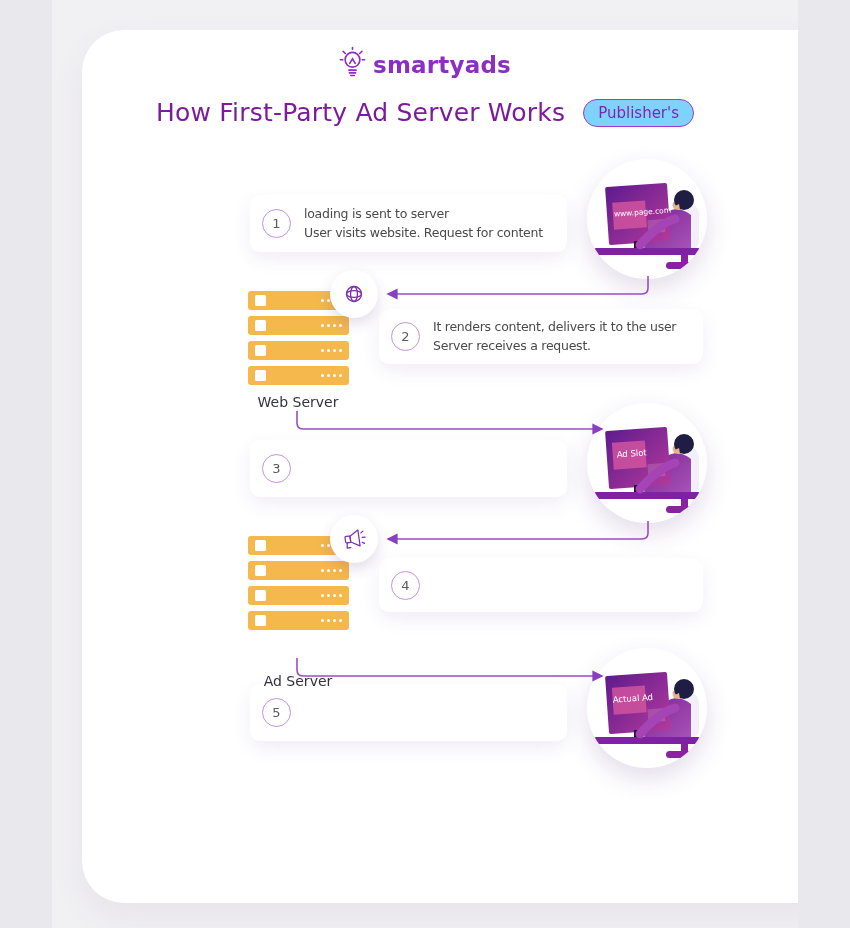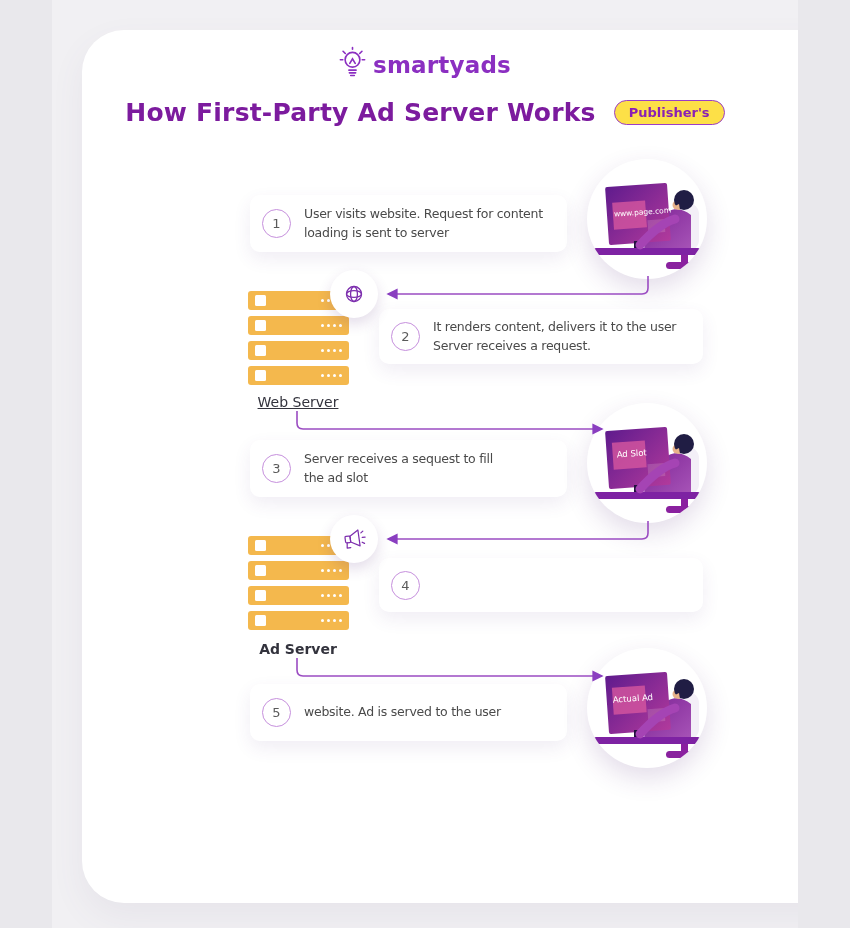--- a/index.html
+++ b/index.html
@@ -7,23 +7,23 @@
   .stage{position:relative;width:746px;height:928px;background:#f1f0f3;overflow:hidden;margin:0 auto;}
   .sheet{position:absolute;left:30px;top:30px;width:790px;height:873px;background:#fff;border-radius:42px;
          box-shadow:0 14px 34px rgba(100,80,130,.07);z-index:1;}
 
   
   .logo-row{position:absolute;top:46px;left:0;right:0;display:flex;justify-content:center;align-items:center;gap:7px;z-index:2;}
   .logo-text{font-size:23px;font-weight:600;color:#8b2fc1;letter-spacing:.2px;}
 
   
   .title-row{position:absolute;top:98px;left:0;right:0;display:flex;justify-content:center;align-items:center;gap:18px;z-index:2;}
-  .page-title{font-size:25px;font-weight:700;color:#7c1b9e;letter-spacing:.2px;}
-  .badge{border:1.6px solid #9b3ec6;color:#8a1fb5;font-size:13px;font-weight:700;padding:4px 14px;
-         border-radius:16px;background:#fde047;}
+  .page-title{font-size:25px;font-weight:400;color:#7c1b9e;letter-spacing:.2px;}
+  .badge{border:1.6px solid #9b3ec6;color:#8a1fb5;font-size:15px;font-weight:400;padding:4px 14px;
+         border-radius:16px;background:#7dd3fc;}
 
   
   .card{position:absolute;background:#fff;border-radius:10px;box-shadow:0 7px 18px rgba(90,60,130,.09);
         display:flex;align-items:center;gap:13px;padding-left:12px;box-sizing:border-box;z-index:2;}
   .card1{left:198px;top:195px;width:317px;height:57px;}
   .card2{left:327px;top:309px;width:324px;height:55px;}
   .card3{left:198px;top:440px;width:317px;height:57px;}
   .card4{left:327px;top:558px;width:324px;height:54px;}
   .card5{left:198px;top:684px;width:317px;height:57px;}
   .num{width:27px;height:27px;border:1.5px solid #c690dd;border-radius:50%;display:flex;align-items:center;
@@ -34,22 +34,22 @@
   
   .server{position:absolute;width:101px;z-index:3;}
   .server-web{left:196px;top:291px;}
   .server-ad{left:196px;top:536px;}
   .bar{width:101px;height:19px;border-radius:3px;background:#f4b84d;margin-bottom:6px;
        display:flex;align-items:center;justify-content:space-between;}
   .bar .sq{width:11px;height:11px;background:#fff;border-radius:1.5px;margin-left:7px;}
   .bar .dots{display:flex;gap:2.5px;margin-right:7px;}
   .bar .dots b{width:3.5px;height:3.5px;border-radius:50%;background:#fff;}
   .server-label{position:absolute;width:200px;text-align:center;font-size:14px;color:#33333d;z-index:3;}
-  .label-web{left:146px;top:394px;text-decoration:underline;}
-  .label-ad{left:146px;top:641px;font-weight:bold;}
+  .label-web{left:146px;top:394px;}
+  .label-ad{left:146px;top:673px;}
 
   
   .chip{position:absolute;width:48px;height:48px;border-radius:50%;background:#fff;z-index:6;
         box-shadow:0 6px 14px rgba(80,40,120,.16);display:flex;align-items:center;justify-content:center;}
   .chip-globe{left:278px;top:270px;}
   .chip-mega{left:278px;top:515px;}
 
   
   .illu{position:absolute;width:120px;height:120px;border-radius:50%;background:#fff;overflow:hidden;z-index:3;
         box-shadow:0 10px 26px rgba(80,40,120,.16);}
@@ -86,45 +86,40 @@
   </div>
 
   <div class="title-row">
     <span class="page-title">How First-Party Ad Server Works</span>
     <span class="badge">Publisher's</span>
   </div>
 
   <div class="card card1">
     <span class="num">1</span>
     <span class="card-text">
+      <div>loading is sent to server</div>
       <div>User visits website. Request for content</div>
-      <div>loading is sent to server</div>
     </span>
   </div>
   <div class="card card2">
     <span class="num">2</span>
     <span class="card-text">
       <div>It renders content, delivers it to the user</div>
       <div>Server receives a request.</div>
     </span>
   </div>
   <div class="card card3">
     <span class="num">3</span>
-    <span class="card-text">
-      <div>Server receives a sequest to fill</div>
-      <div>the ad slot</div>
-    </span>
   </div>
   <div class="card card4">
     <span class="num">4</span>
   </div>
   <div class="card card5">
     <span class="num">5</span>
     <span class="card-text">
-      <div>website. Ad is served to the user</div>
     </span>
   </div>
 
   <div class="server server-web">
     <div class="bar">
         <span class="sq"></span>
         <span class="dots">
           <b></b>
           <b></b>
           <b></b>

